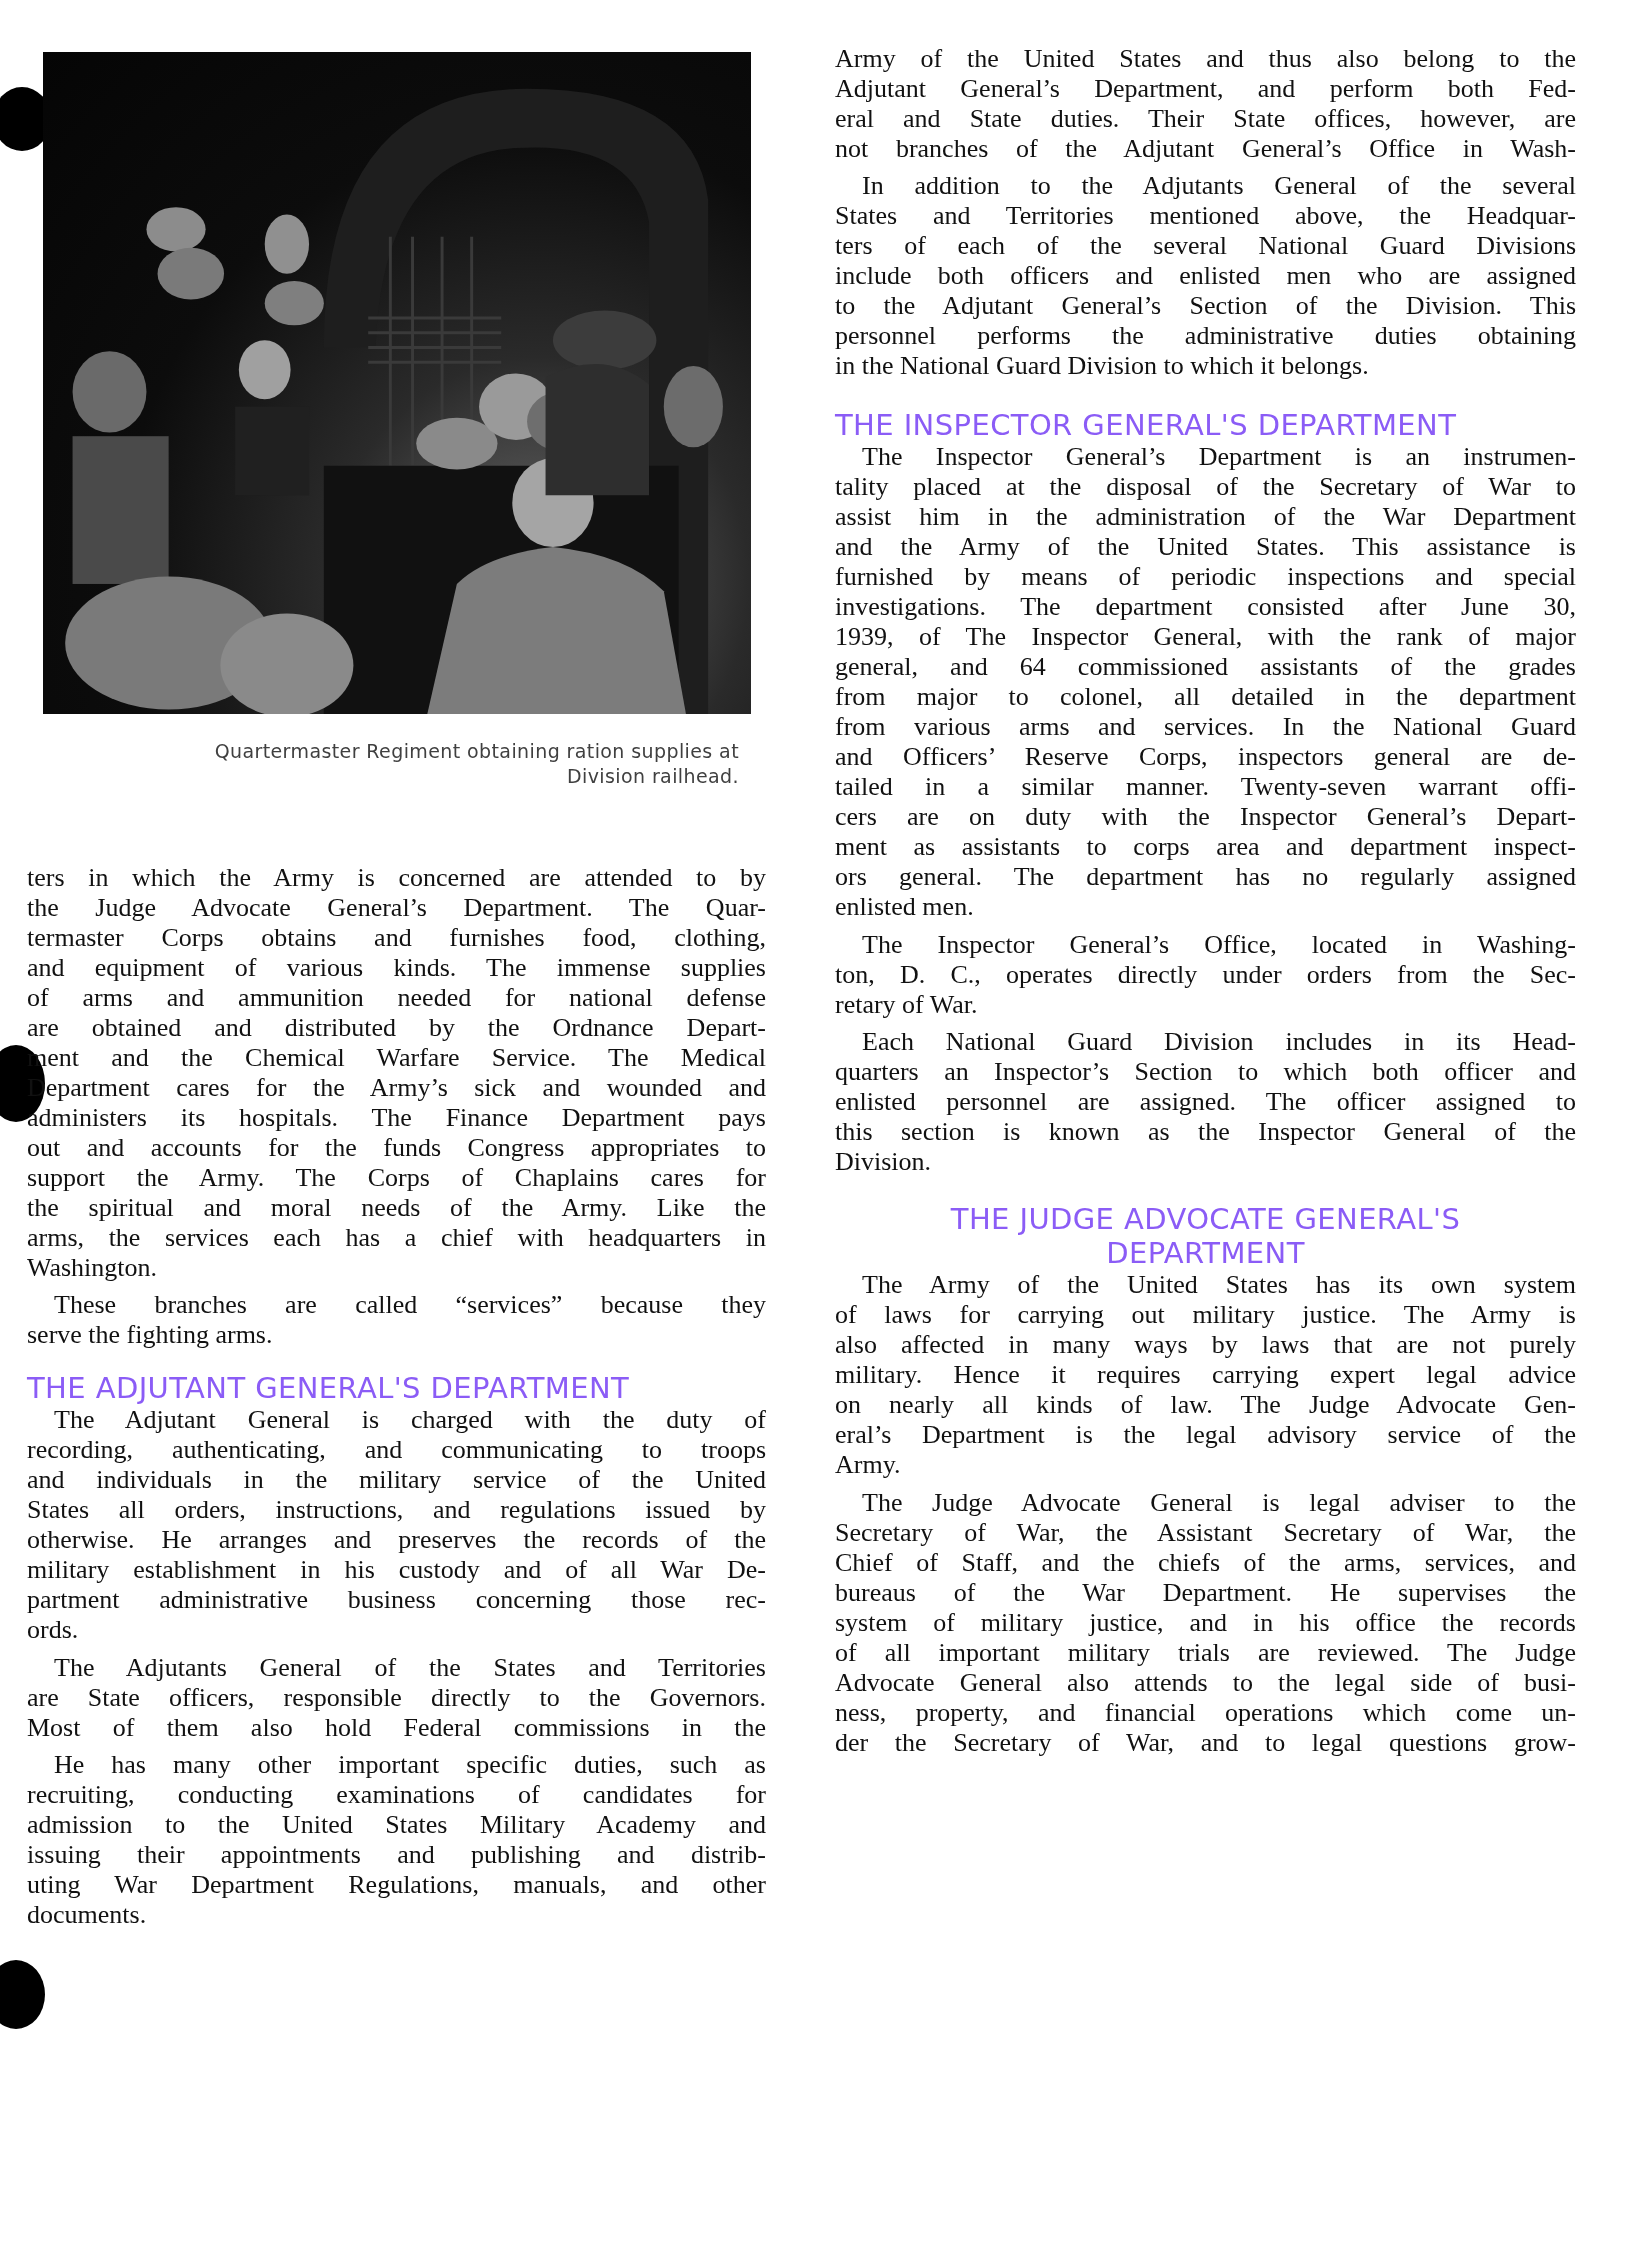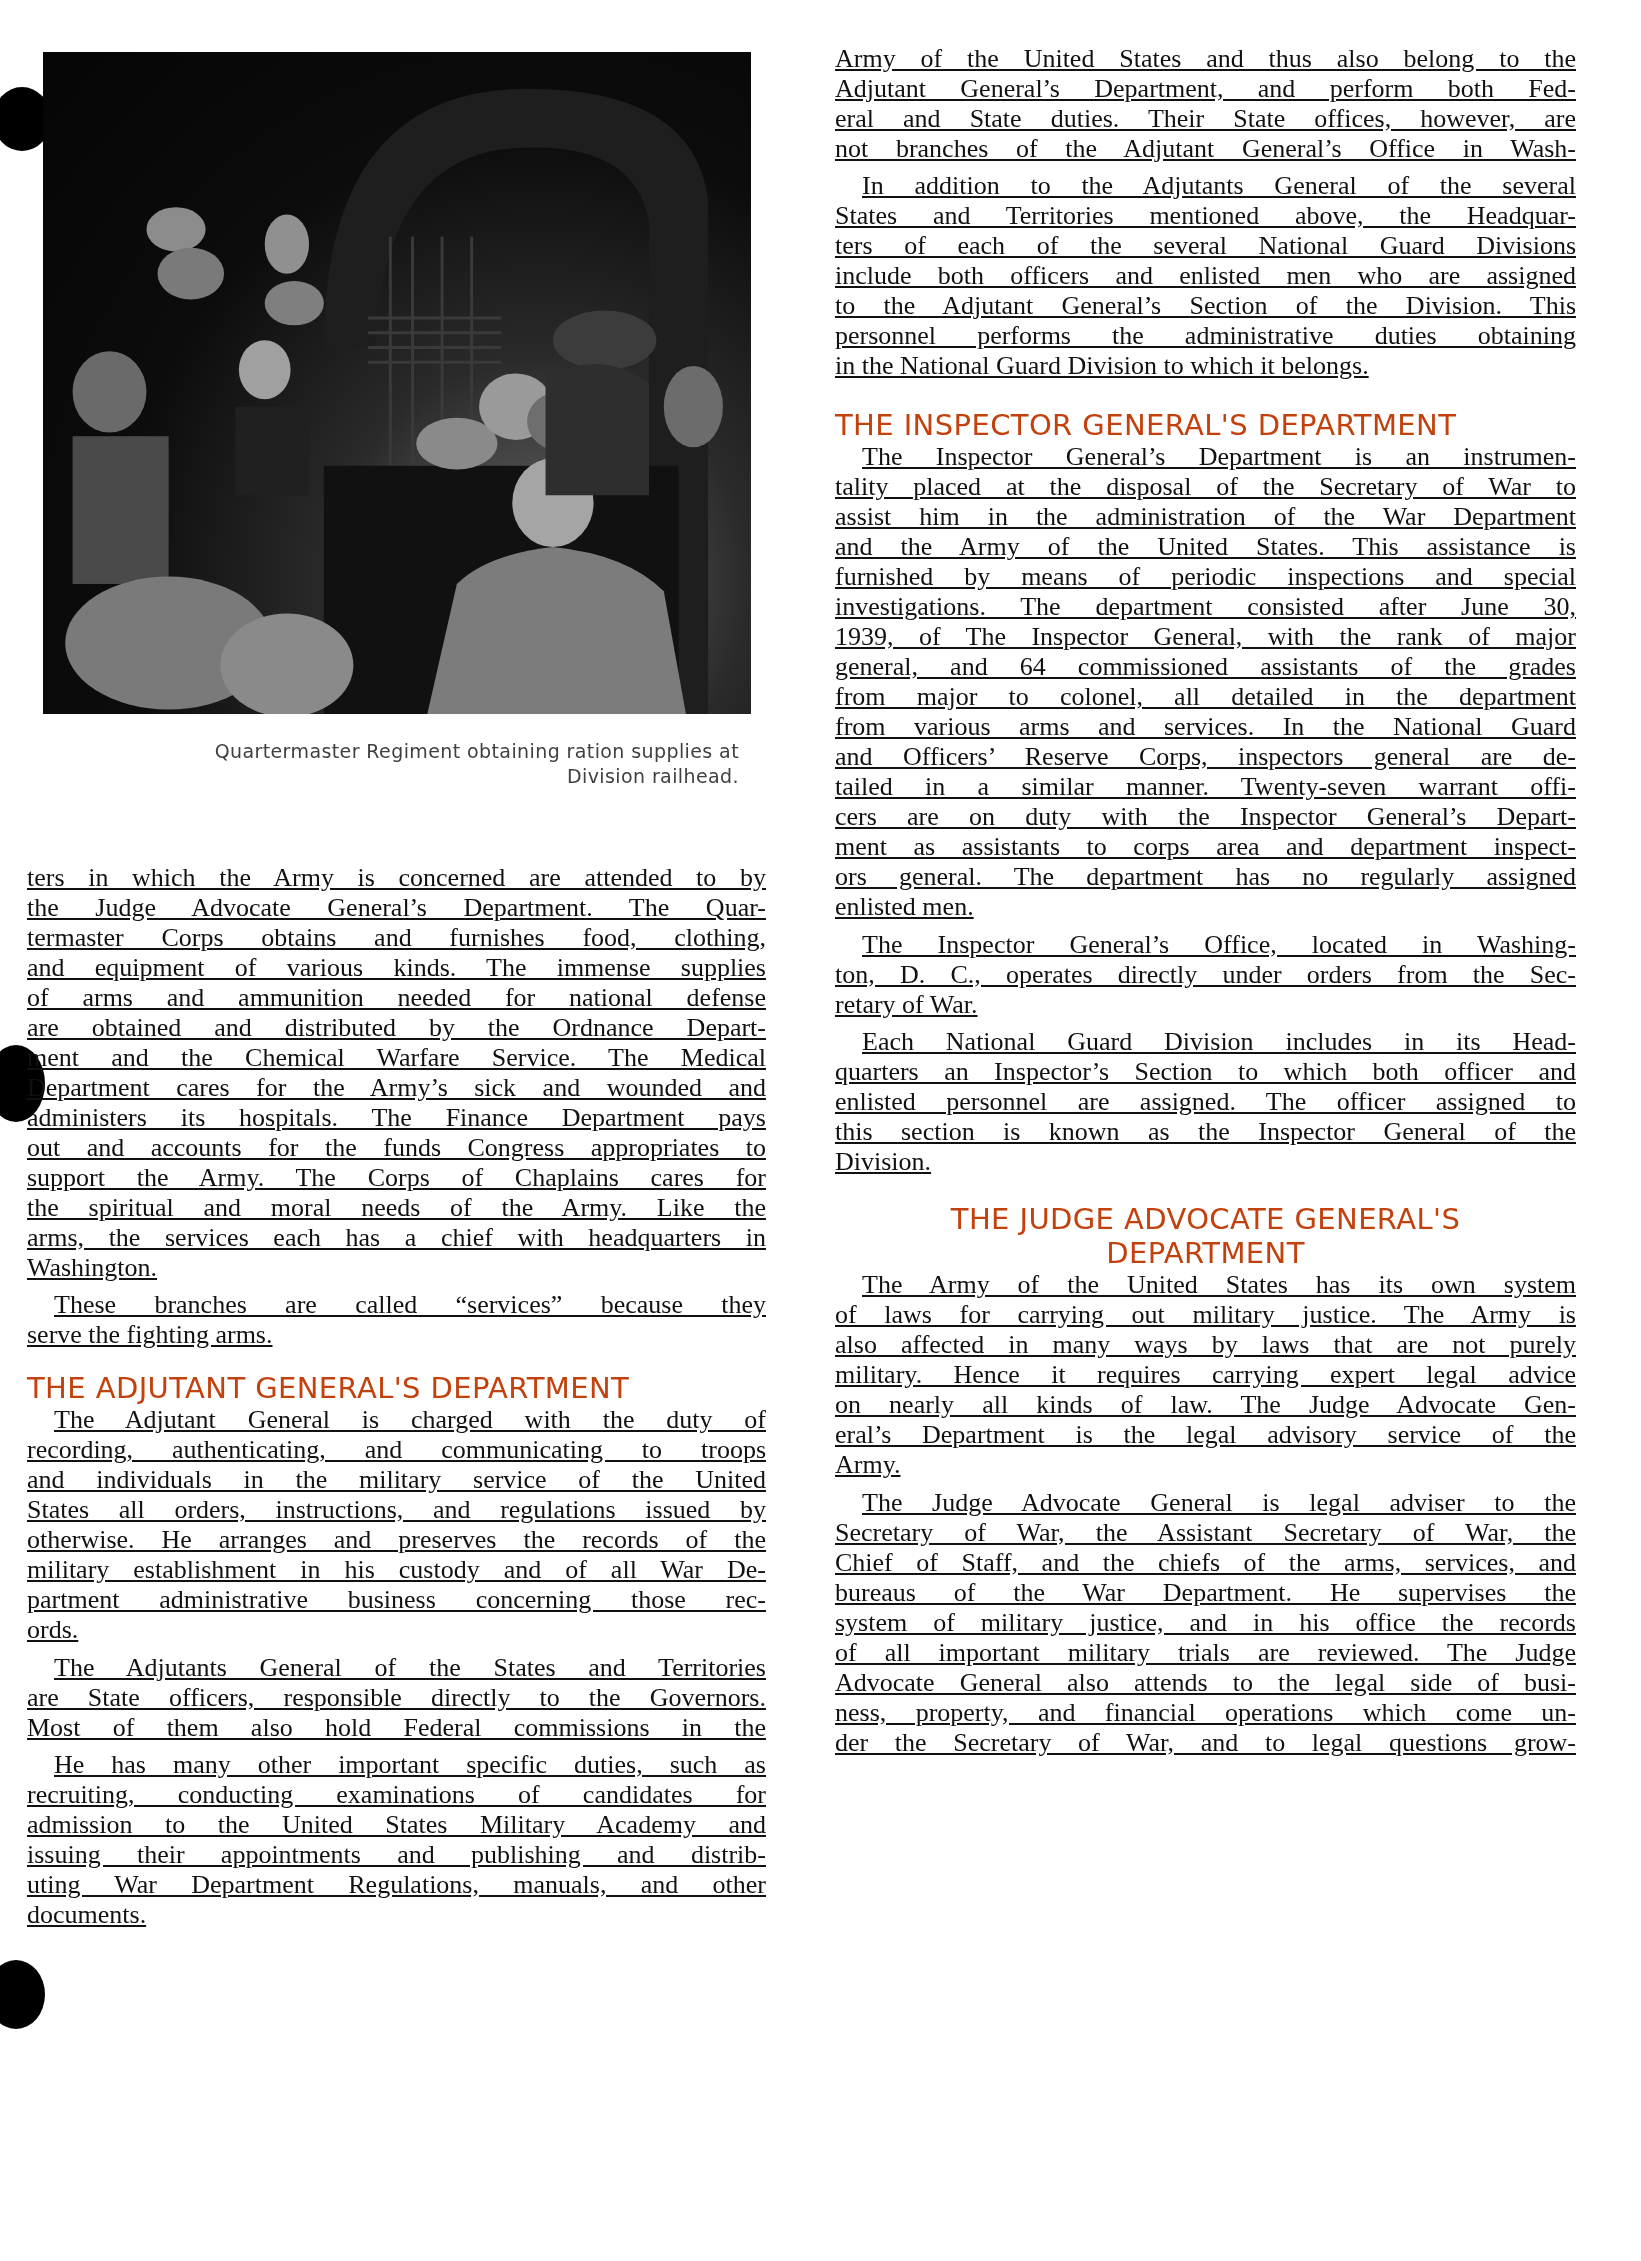--- a/index.html
+++ b/index.html
@@ -16,27 +16,27 @@
     .photo svg { display: block; width: 100%; height: 100%; }
 
     .caption { position: absolute; left: 74px; top: 739px; width: 665px; text-align: right;
       font-family: "DejaVu Sans", "Liberation Sans", sans-serif; font-size: 19px; line-height: 25px; color: #404040; letter-spacing: 0.4px; }
     .caption span { display: block; }
 
     .column { position: absolute; font-family: "Liberation Serif", "DejaVu Serif", serif; color: #111; }
     .col-left { left: 27px; top: 863px; width: 739px; }
     .col-right { left: 835px; top: 44px; width: 741px; }
 
-    .para { font-size: 26px; line-height: 30px; text-align: justify; margin: 0 0 7.4px 0; text-decoration: underline; }
+    .para { font-size: 26px; line-height: 30px; text-align: justify; margin: 0 0 7.4px 0; }
     .para .ln { display: block; text-align: justify; text-align-last: justify; white-space: nowrap; }
     .para .ln.last { text-align-last: left; }
     .para .ln.indent { padding-left: 27px; }
 
     .heading { font-family: "DejaVu Sans", "Liberation Sans", sans-serif; font-weight: normal; font-size: 29px;
-      line-height: 34px; letter-spacing: 0.4px; margin: 0; color: #c2410c; white-space: nowrap; }
+      line-height: 34px; letter-spacing: 0.4px; margin: 0; color: #8b5cf6; white-space: nowrap; }
     .heading.center { text-align: center; }
     .heading span { display: block; }
   </style>
 </head>
 <body>
 
 <div class="page">
 
   <div class="punch-hole punch-1"></div>
   <div class="punch-hole punch-2"></div>

